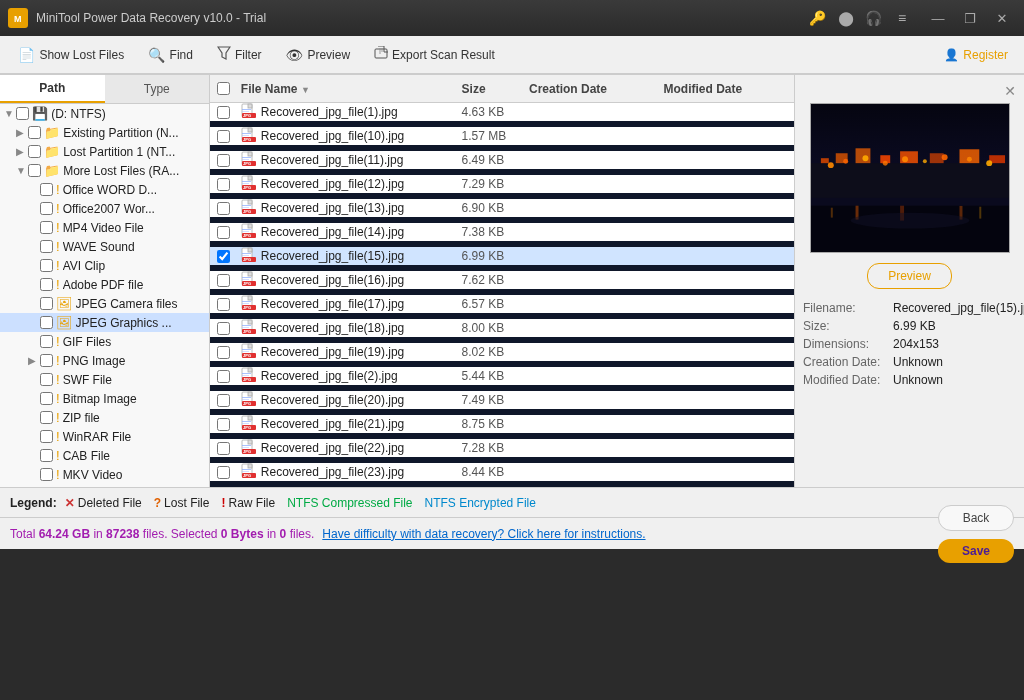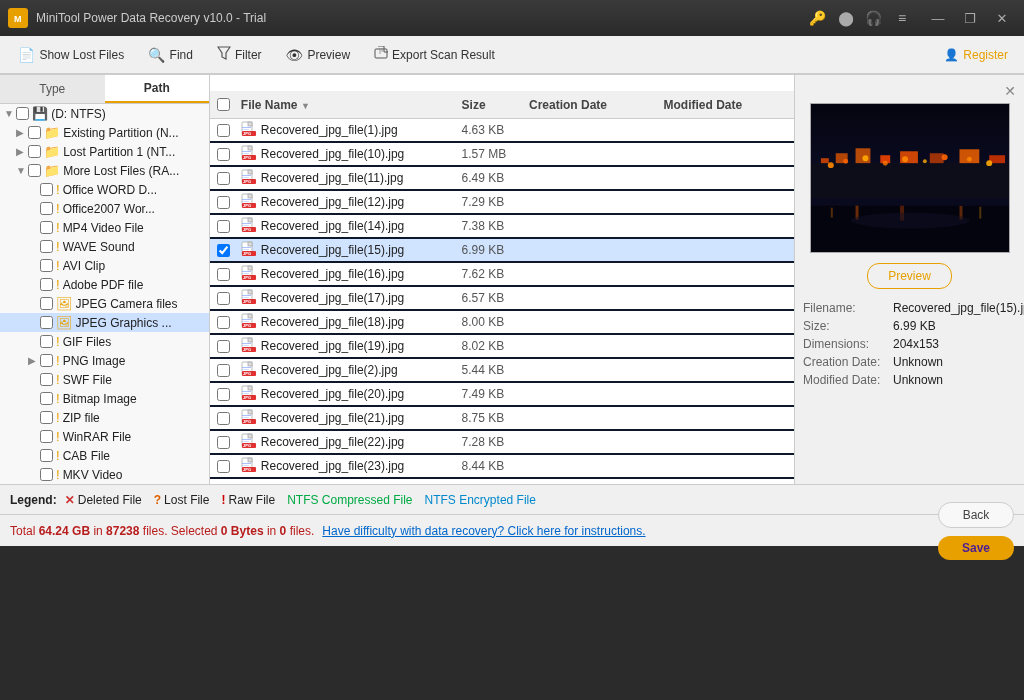--- a/index.html
+++ b/index.html
@@ -125,37 +125,37 @@
 
     .file-list-header {
       display: flex;
       background: #f0f0f0;
       border-bottom: 1px solid #ccc;
       height: 28px;
       align-items: center;
       font-size: 12px;
       font-weight: bold;
       color: #444;
-      position: sticky; top: 0; margin-top: 16px;
+      position: sticky; top: 0;
     }
     .file-list-header .col-check {
       width: 28px; display: flex; align-items: center; justify-content: center;
     }
     .col-filename { width: 230px; padding: 0 4px; }
     .col-size { width: 70px; padding: 0 4px; }
     .col-creation { width: 140px; padding: 0 4px; }
     .col-modified { width: 140px; padding: 0 4px; }
     .sort-arrow { font-size: 9px; color: #888; }
 
     .file-list-scroll { flex: 1; overflow-y: auto; overflow-x: hidden; }
 
     .file-row {
       display: flex; align-items: center;
       height: 24px; font-size: 12px;
-      border-bottom: 2px solid #0f172a;
+      border-bottom: 6px solid #0f172a;
       justify-content: flex-end;
     }
     .file-row.selected { background: #d0e4ff; }
     .file-row .row-check {
       width: 28px; display: flex; align-items: center; justify-content: center;
     }
     .file-row .row-check input { cursor: pointer; }
     .file-row .row-filename { width: 230px; padding: 0 4px; display: flex; align-items: center; gap: 4px; overflow: hidden; }
     .file-row .file-icon { font-size: 12px; flex-shrink: 0; }
     .file-row .fn-text { overflow: hidden; text-overflow: ellipsis; white-space: nowrap; }
@@ -214,21 +214,21 @@
     .ntfs-encrypted { color: #0088cc; }
 
     
     #bottom-bar {
       background: #f0f0f0;
       border-top: 1px solid #ccc;
       height: 32px;
       display: flex; align-items: center;
       padding: 0 10px; gap: 8px;
     }
-    .total-info { font-size: 12px; color: #b91c1c; }
+    .total-info { font-size: 12px; color: #a21caf; }
     .total-info b { font-weight: bold; }
     .help-link { color: #0066cc; font-size: 12px; text-decoration: underline; cursor: pointer; }
     .bottom-btns { margin-left: auto; display: flex; gap: 8px; flex-direction: column; }
     .back-btn {
       border: 1px solid #ccc; background: #f8f8f8; padding: 5px 20px;
       border-radius: 14px; cursor: pointer; font-size: 12px; color: #444;
     }
     .save-btn {
       border: none; background: #e8a000; color: #4c1d95;
       padding: 5px 24px; border-radius: 14px; cursor: pointer; font-size: 12px; font-weight: bold;
@@ -303,22 +303,22 @@
   <div class="register-btn">
     <span>👤</span>
     <span>Register</span>
   </div>
 </div>
 
 <div id="content-area">
 
   <div id="left-panel">
     <div class="tabs-header">
+      <button class="tab-btn active">Path</button>
       <button class="tab-btn">Type</button>
-      <button class="tab-btn active">Path</button>
     </div>
     <div id="tree-container">
 
       <div class="tree-item">
         <span class="expand-icon">▼</span>
         <input type="checkbox" class="checkbox" style="">
         <span class="item-icon drive-icon">💾</span>
         <span class="item-label">(D: NTFS)</span>
       </div>
 
@@ -536,20 +536,41 @@
             <rect x="7" y="1" width="4" height="4" fill="#ddd" stroke="#aaa" stroke-width="0.8"></rect>
             <rect x="1" y="10" width="14" height="5" rx="1" fill="#e03030"></rect>
             <text x="2" y="14" font-size="4" fill="white" font-weight="bold">JPG</text>
             <rect x="1" y="6" width="9" height="1" fill="#88aaff" opacity="0.7"></rect>
             <rect x="1" y="8" width="7" height="1" fill="#aabbff" opacity="0.5"></rect>
           </svg>
         </span>
         <span class="fn-text">Recovered_jpg_file(12).jpg</span>
       </div>
       <div class="row-size">7.29 KB</div>
+      <div class="row-creation"></div>
+      <div class="row-modified"></div>
+    </div>
+        <div class="file-row">
+      <div class="row-check">
+        <input type="checkbox" style="">
+      </div>
+      <div class="row-filename">
+        <span class="file-icon">
+          <svg width="16" height="16" viewBox="0 0 16 16">
+            <rect x="1" y="1" width="10" height="13" rx="1" fill="#fff" stroke="#aaa" stroke-width="0.8"></rect>
+            <rect x="7" y="1" width="4" height="4" fill="#ddd" stroke="#aaa" stroke-width="0.8"></rect>
+            <rect x="1" y="10" width="14" height="5" rx="1" fill="#e03030"></rect>
+            <text x="2" y="14" font-size="4" fill="white" font-weight="bold">JPG</text>
+            <rect x="1" y="6" width="9" height="1" fill="#88aaff" opacity="0.7"></rect>
+            <rect x="1" y="8" width="7" height="1" fill="#aabbff" opacity="0.5"></rect>
+          </svg>
+        </span>
+        <span class="fn-text">Recovered_jpg_file(13).jpg</span>
+      </div>
+      <div class="row-size">6.90 KB</div>
       <div class="row-creation"></div>
       <div class="row-modified"></div>
     </div>
         <div class="file-row">
       <div class="row-check">
         <input type="checkbox" style="">
       </div>
       <div class="row-filename">
         <span class="file-icon">
           <svg width="16" height="16" viewBox="0 0 16 16">

